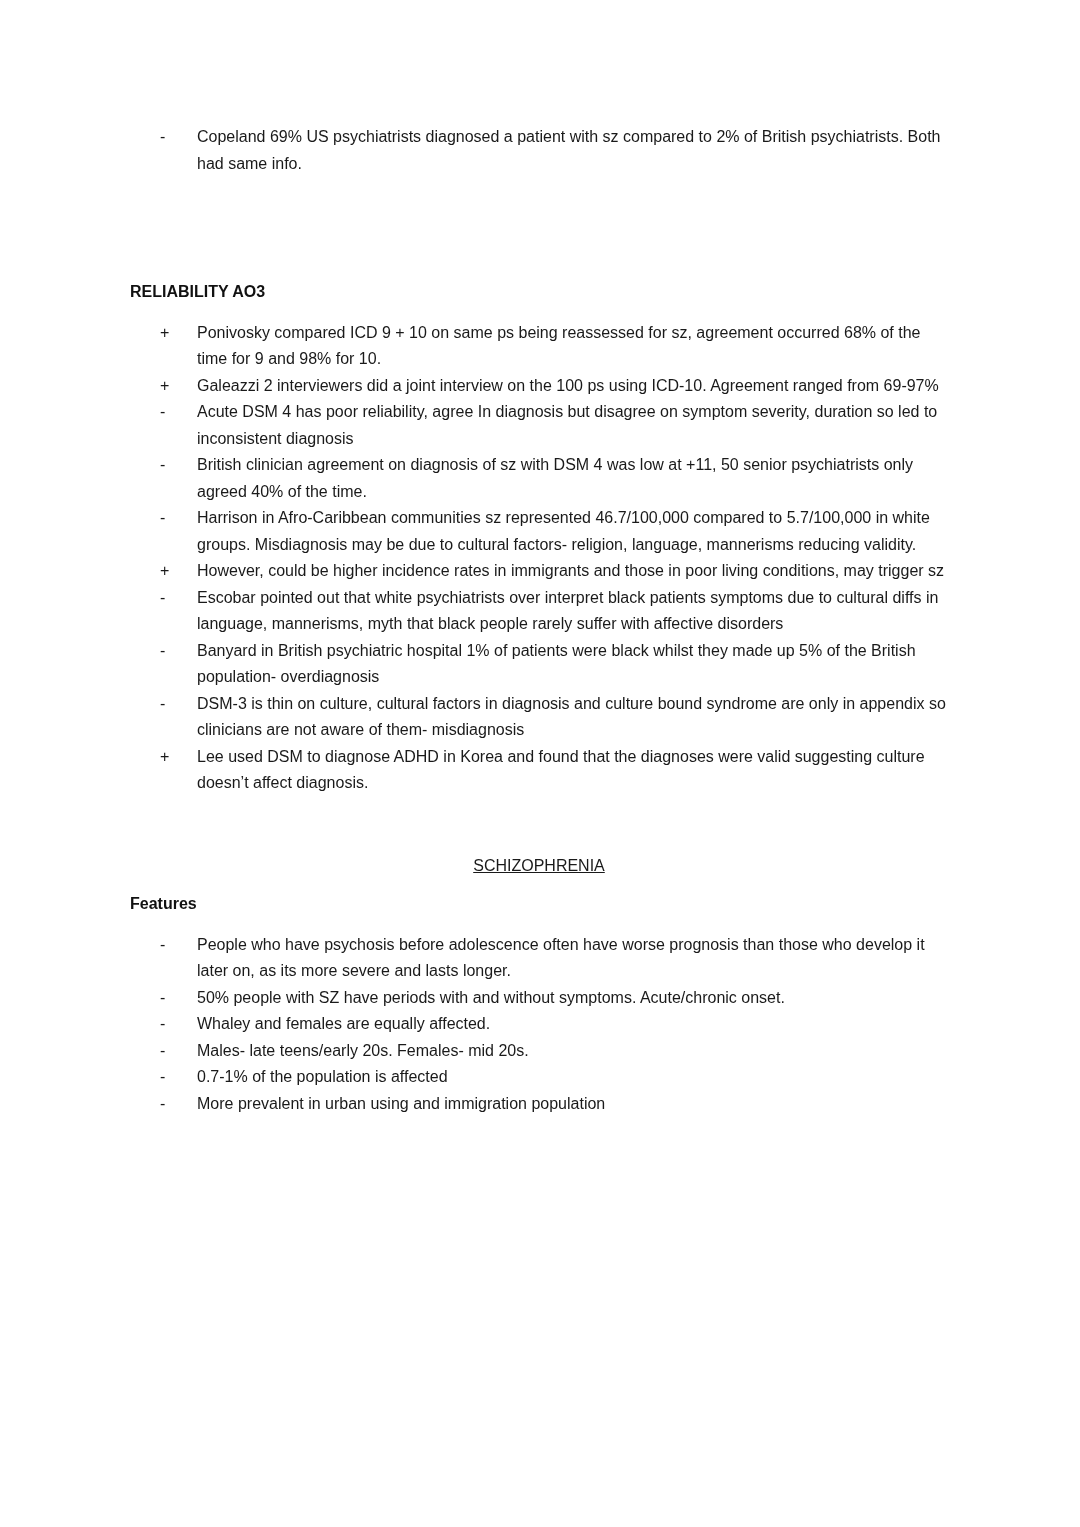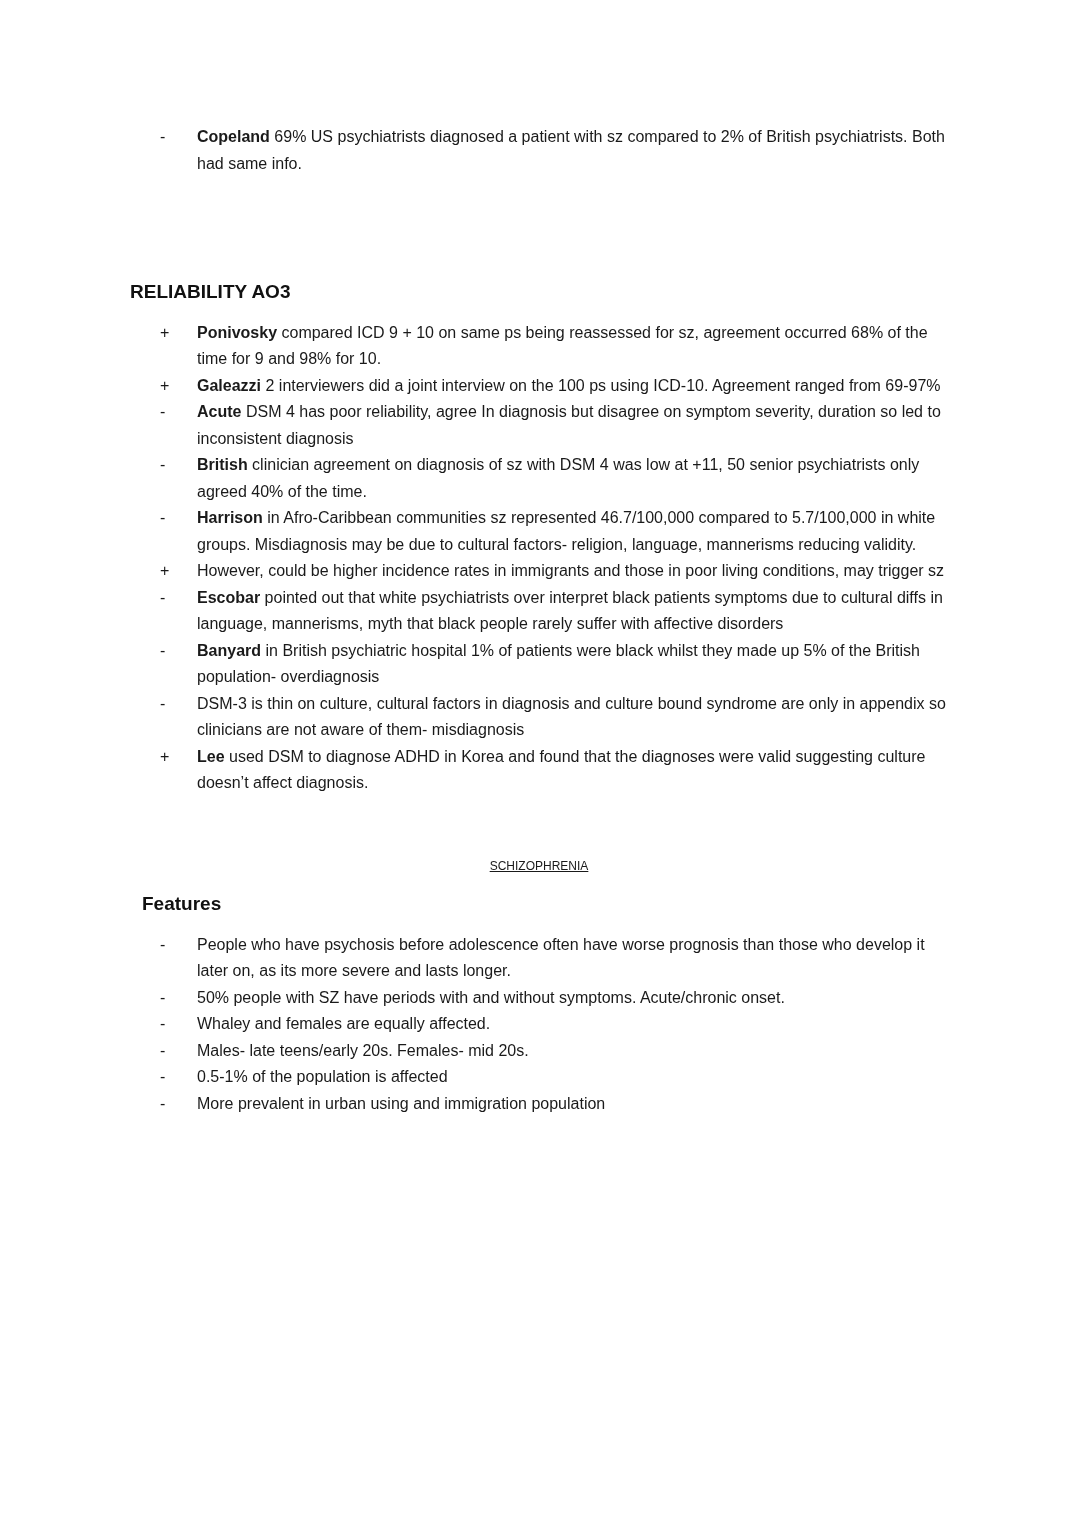--- a/index.html
+++ b/index.html
@@ -16,49 +16,49 @@
   }
   .page {
     width: 1080px;
     height: 1527px;
     box-sizing: border-box;
     padding: 124px 132px 40px 130px;
     background: #ffffff;
     overflow: hidden;
   }
   .heading {
-    font-size: 19px;
+    font-size: 16px;
     font-weight: 700;
     margin: 0;
     color: #111111;
   }
   .h-reliability { margin: 102px 0 14px 0; }
   .h-cultural   { margin: 60px 0 14px 0; }
   .center-title {
     margin: 56px 0 10px 0;
-    font-size: 12px;
+    font-size: 16px;
     font-weight: 400;
     text-align: center;
     text-decoration: underline;
     color: #1a1a1a;
   }
-  .h-features { margin: 12px 0 14px 12px; }
+  .h-features { margin: 12px 0 14px 0; }
   .list { }
   .li {
     display: flex;
     margin-left: 30px;
   }
   .marker {
     flex: 0 0 37px;
   }
   .li-body {
     flex: 1;
     max-width: 751px;
   }
-  .lead { font-weight: 700; }
+  .lead { font-weight: 400; }
 </style>
 </head>
 <body>
 
 <div class="page">
 
   <div class="list">
     <div class="li">
       <span class="marker">-</span>
       <div class="li-body"><span class="lead">Copeland</span><span> 69% US psychiatrists diagnosed a patient with sz compared to 2% of British psychiatrists. Both had same info.</span></div>
@@ -126,21 +126,21 @@
     <div class="li">
       <span class="marker">-</span>
       <div class="li-body"><span class="lead"></span><span>Whaley and females are equally affected.</span></div>
     </div>
     <div class="li">
       <span class="marker">-</span>
       <div class="li-body"><span class="lead"></span><span>Males- late teens/early 20s. Females- mid 20s.</span></div>
     </div>
     <div class="li">
       <span class="marker">-</span>
-      <div class="li-body"><span class="lead"></span><span>0.5-1% of the population is affected</span></div>
+      <div class="li-body"><span class="lead"></span><span>0.7-1% of the population is affected</span></div>
     </div>
     <div class="li">
       <span class="marker">-</span>
       <div class="li-body"><span class="lead"></span><span>More prevalent in urban using and immigration population</span></div>
     </div>
   </div>
 
 </div>
 
 </body></html>

